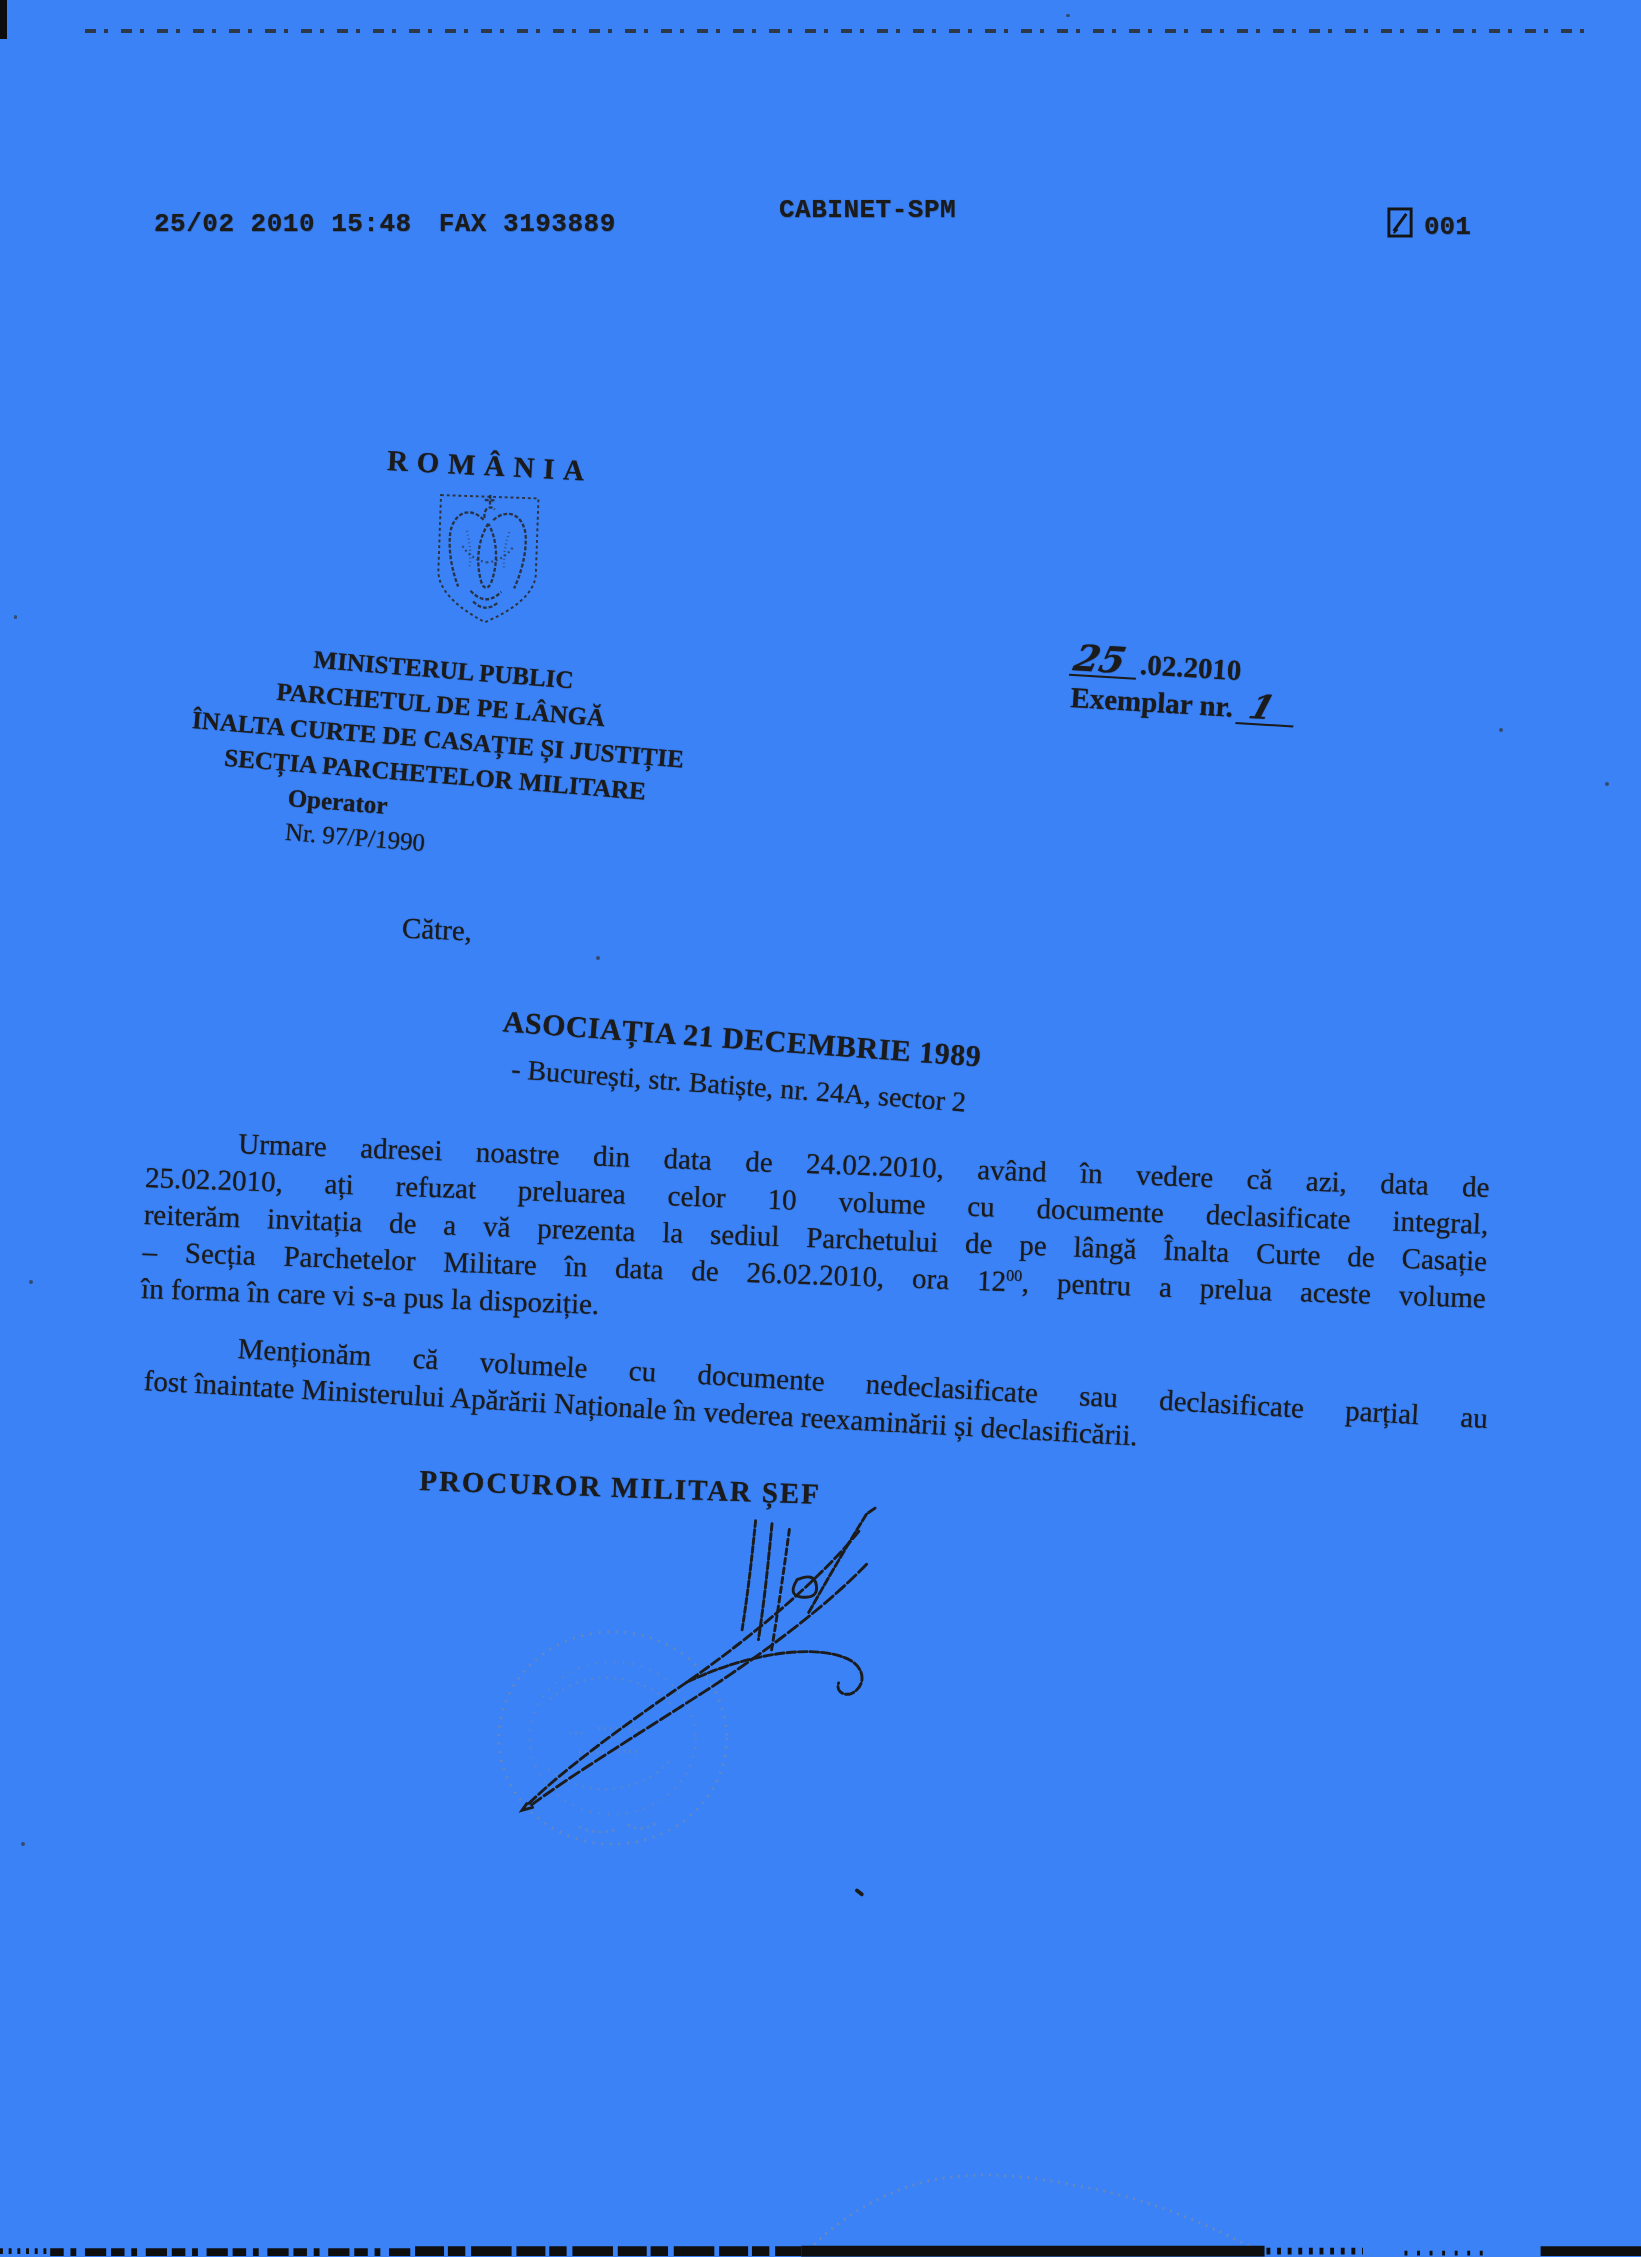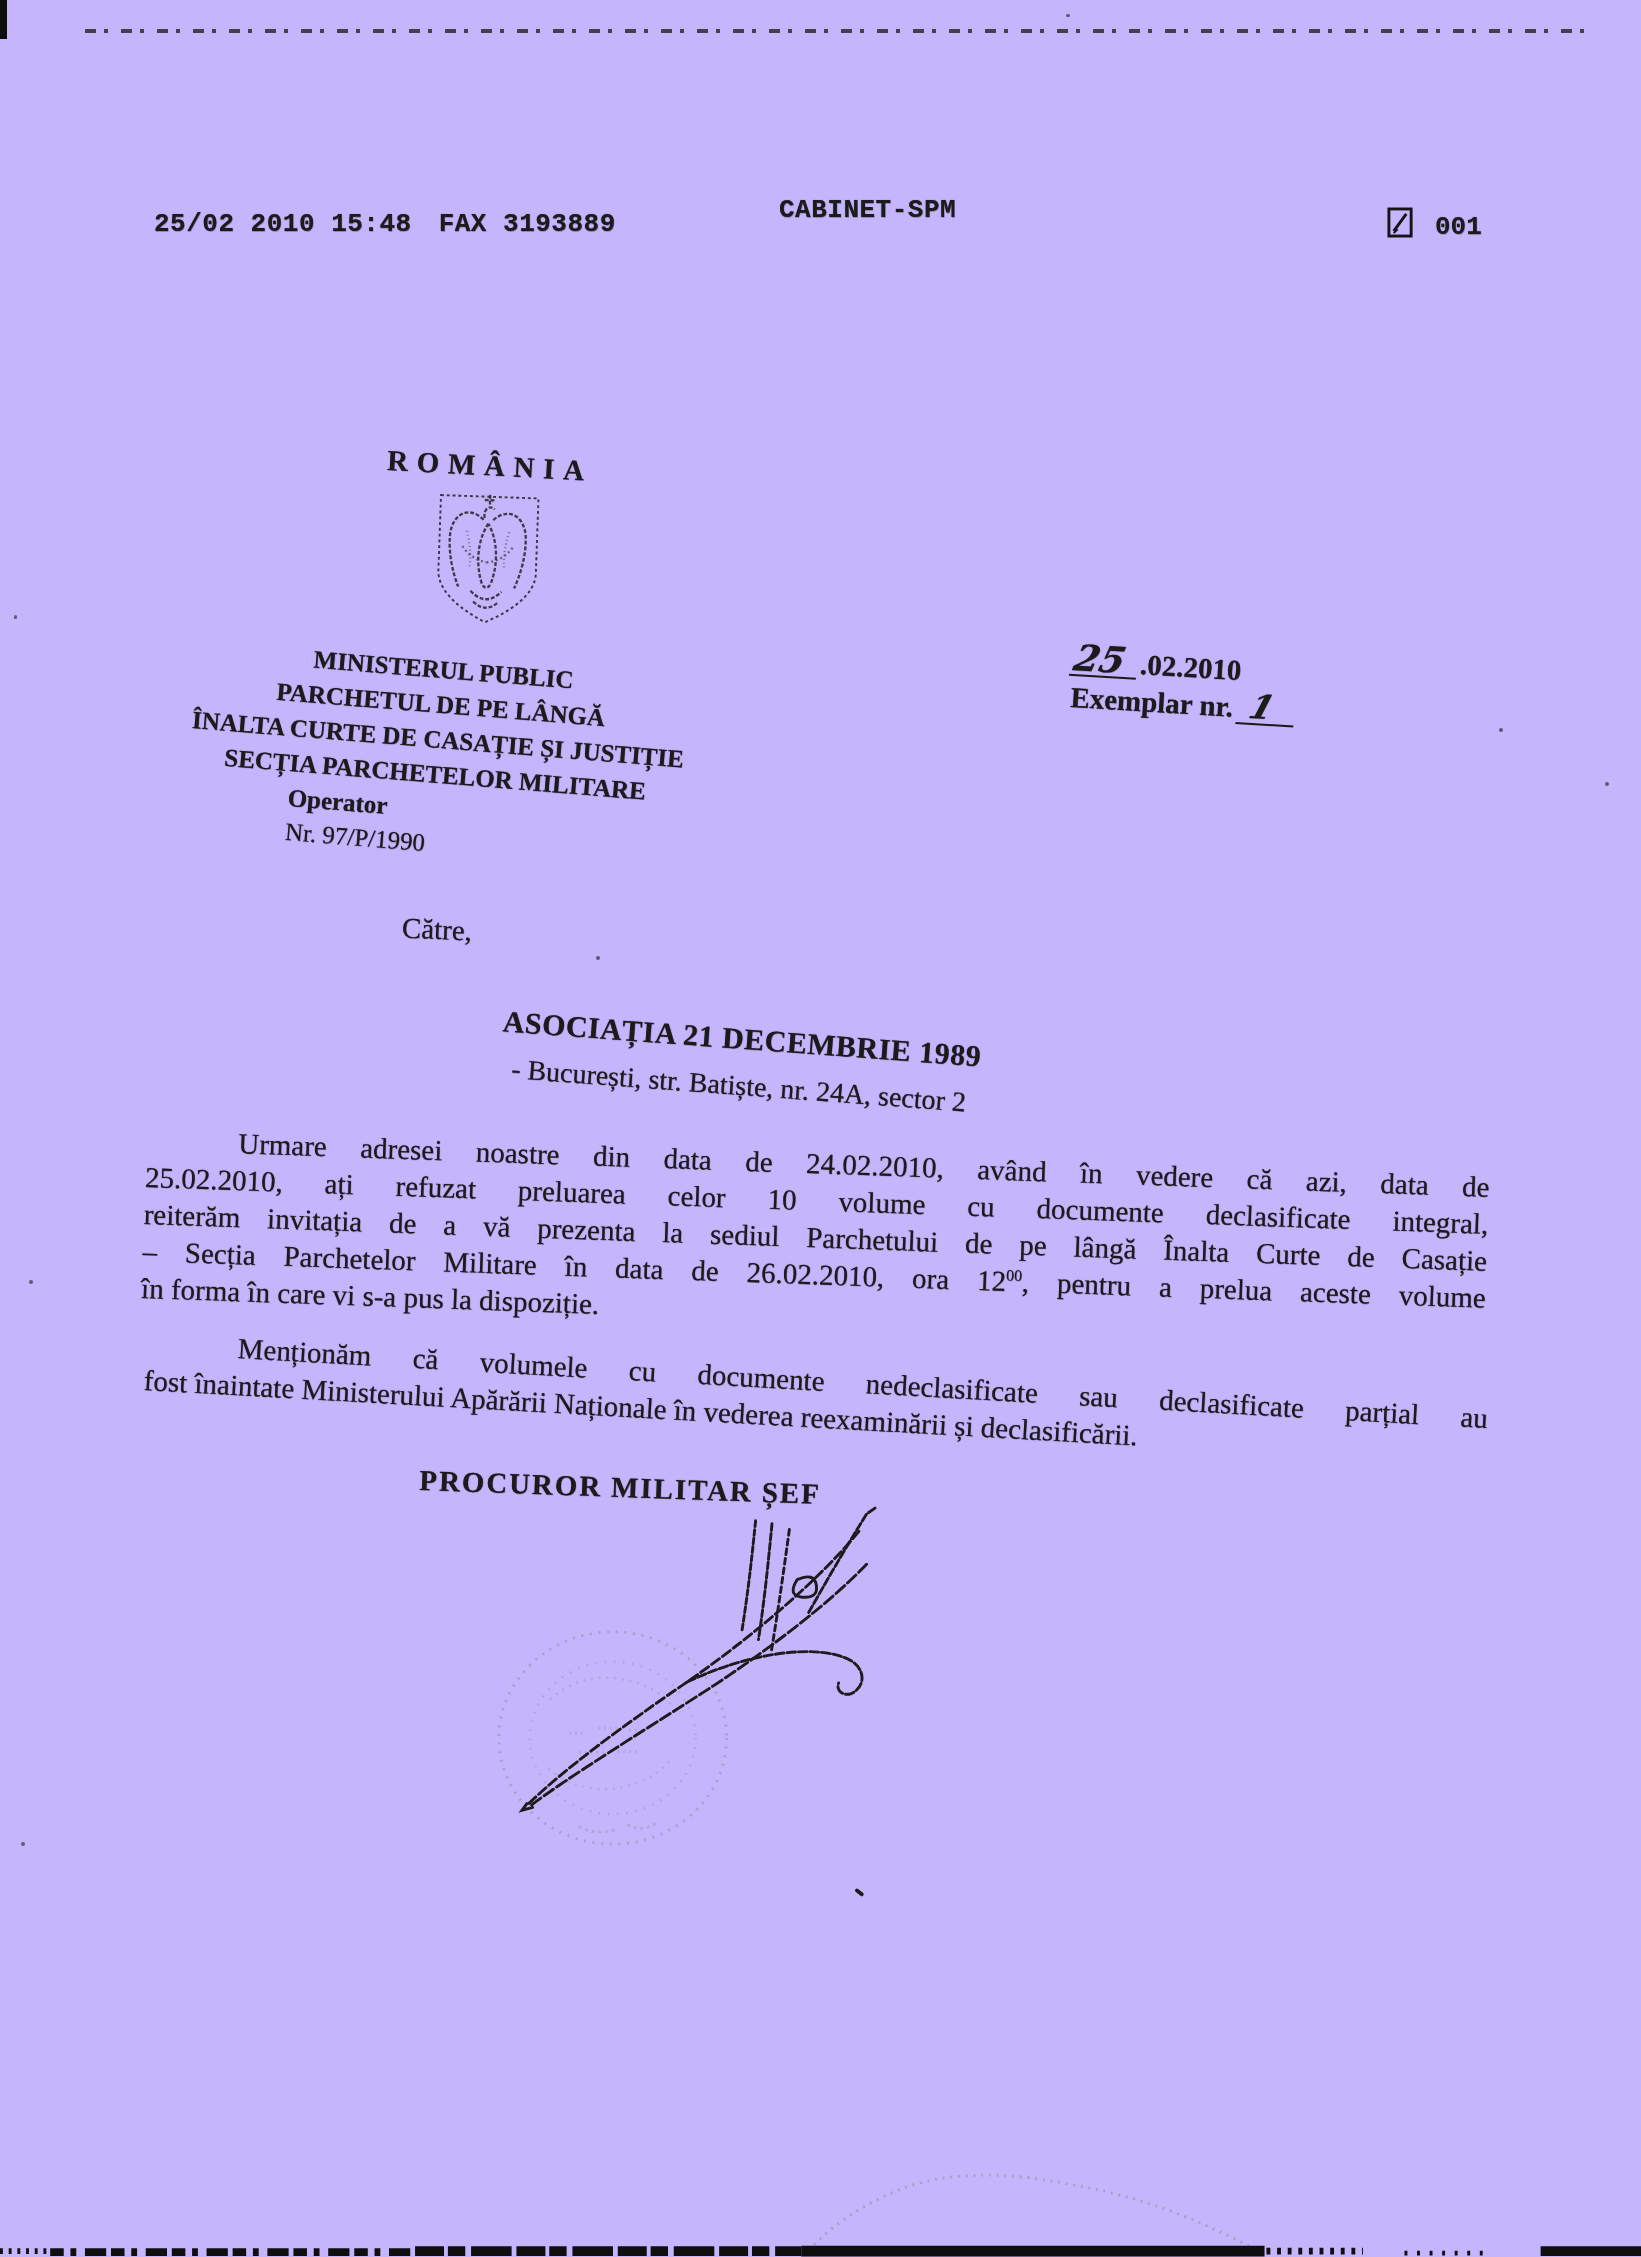--- a/index.html
+++ b/index.html
@@ -1,33 +1,33 @@
 <!DOCTYPE html>
 <html><head>
 <meta charset="utf-8">
 <style>
   html,body{margin:0;padding:0;background:#ffffff;}
   .page{
-    position:relative;width:1641px;height:2257px;background:#c4b5fd;overflow:hidden;
+    position:relative;width:1641px;height:2257px;background:#3b82f6;overflow:hidden;
     font-family:"Liberation Serif","DejaVu Serif",serif;color:#1b1b1b;
   }
   .abs{position:absolute;}
   .ink{text-shadow:0 0 1px rgba(25,25,25,.55),0.5px 0.5px 0 rgba(25,25,25,.25);}
   .mono{font-family:"Liberation Mono","DejaVu Sans Mono",monospace;font-weight:700;}
 
   
   .corner-mark{left:0;top:0;width:6.8px;height:39px;background:#0d0d0d;}
   .top-dashes{left:85px;top:29px;width:1502px;height:3.9px;opacity:.85;
     background:repeating-linear-gradient(90deg,#2b2b2b 0 10.6px,transparent 10.6px 19.3px,#2b2b2b 19.3px 23px,transparent 23px 36px);}
 
   
   .fax-left{left:154px;top:209px;font-size:26px;letter-spacing:0.5px;white-space:nowrap;}
   .fax-gap{display:inline-block;width:27px;}
   .fax-center{left:779px;top:195px;font-size:26px;letter-spacing:0.5px;}
-  .fax-right{left:1386px;top:205px;display:flex;align-items:center;gap:20px;font-size:26px;}
+  .fax-right{left:1386px;top:205px;display:flex;align-items:center;gap:9px;font-size:26px;}
 
   
   .romania{left:388px;top:444px;width:203px;text-align:center;font-weight:700;font-size:29px;
     letter-spacing:8.7px;transform:rotate(3deg);transform-origin:left top;white-space:nowrap;}
   .coa{left:427px;top:489px;transform:rotate(2deg);}
   .org-block{left:145px;top:628px;width:602px;text-align:center;font-weight:700;font-size:25px;
     line-height:35px;transform:rotate(4.6deg);transform-origin:left top;}
   .org-sub{padding-left:156px;text-align:left;font-size:25px;line-height:32px;margin-top:1.9px;}
 
   

